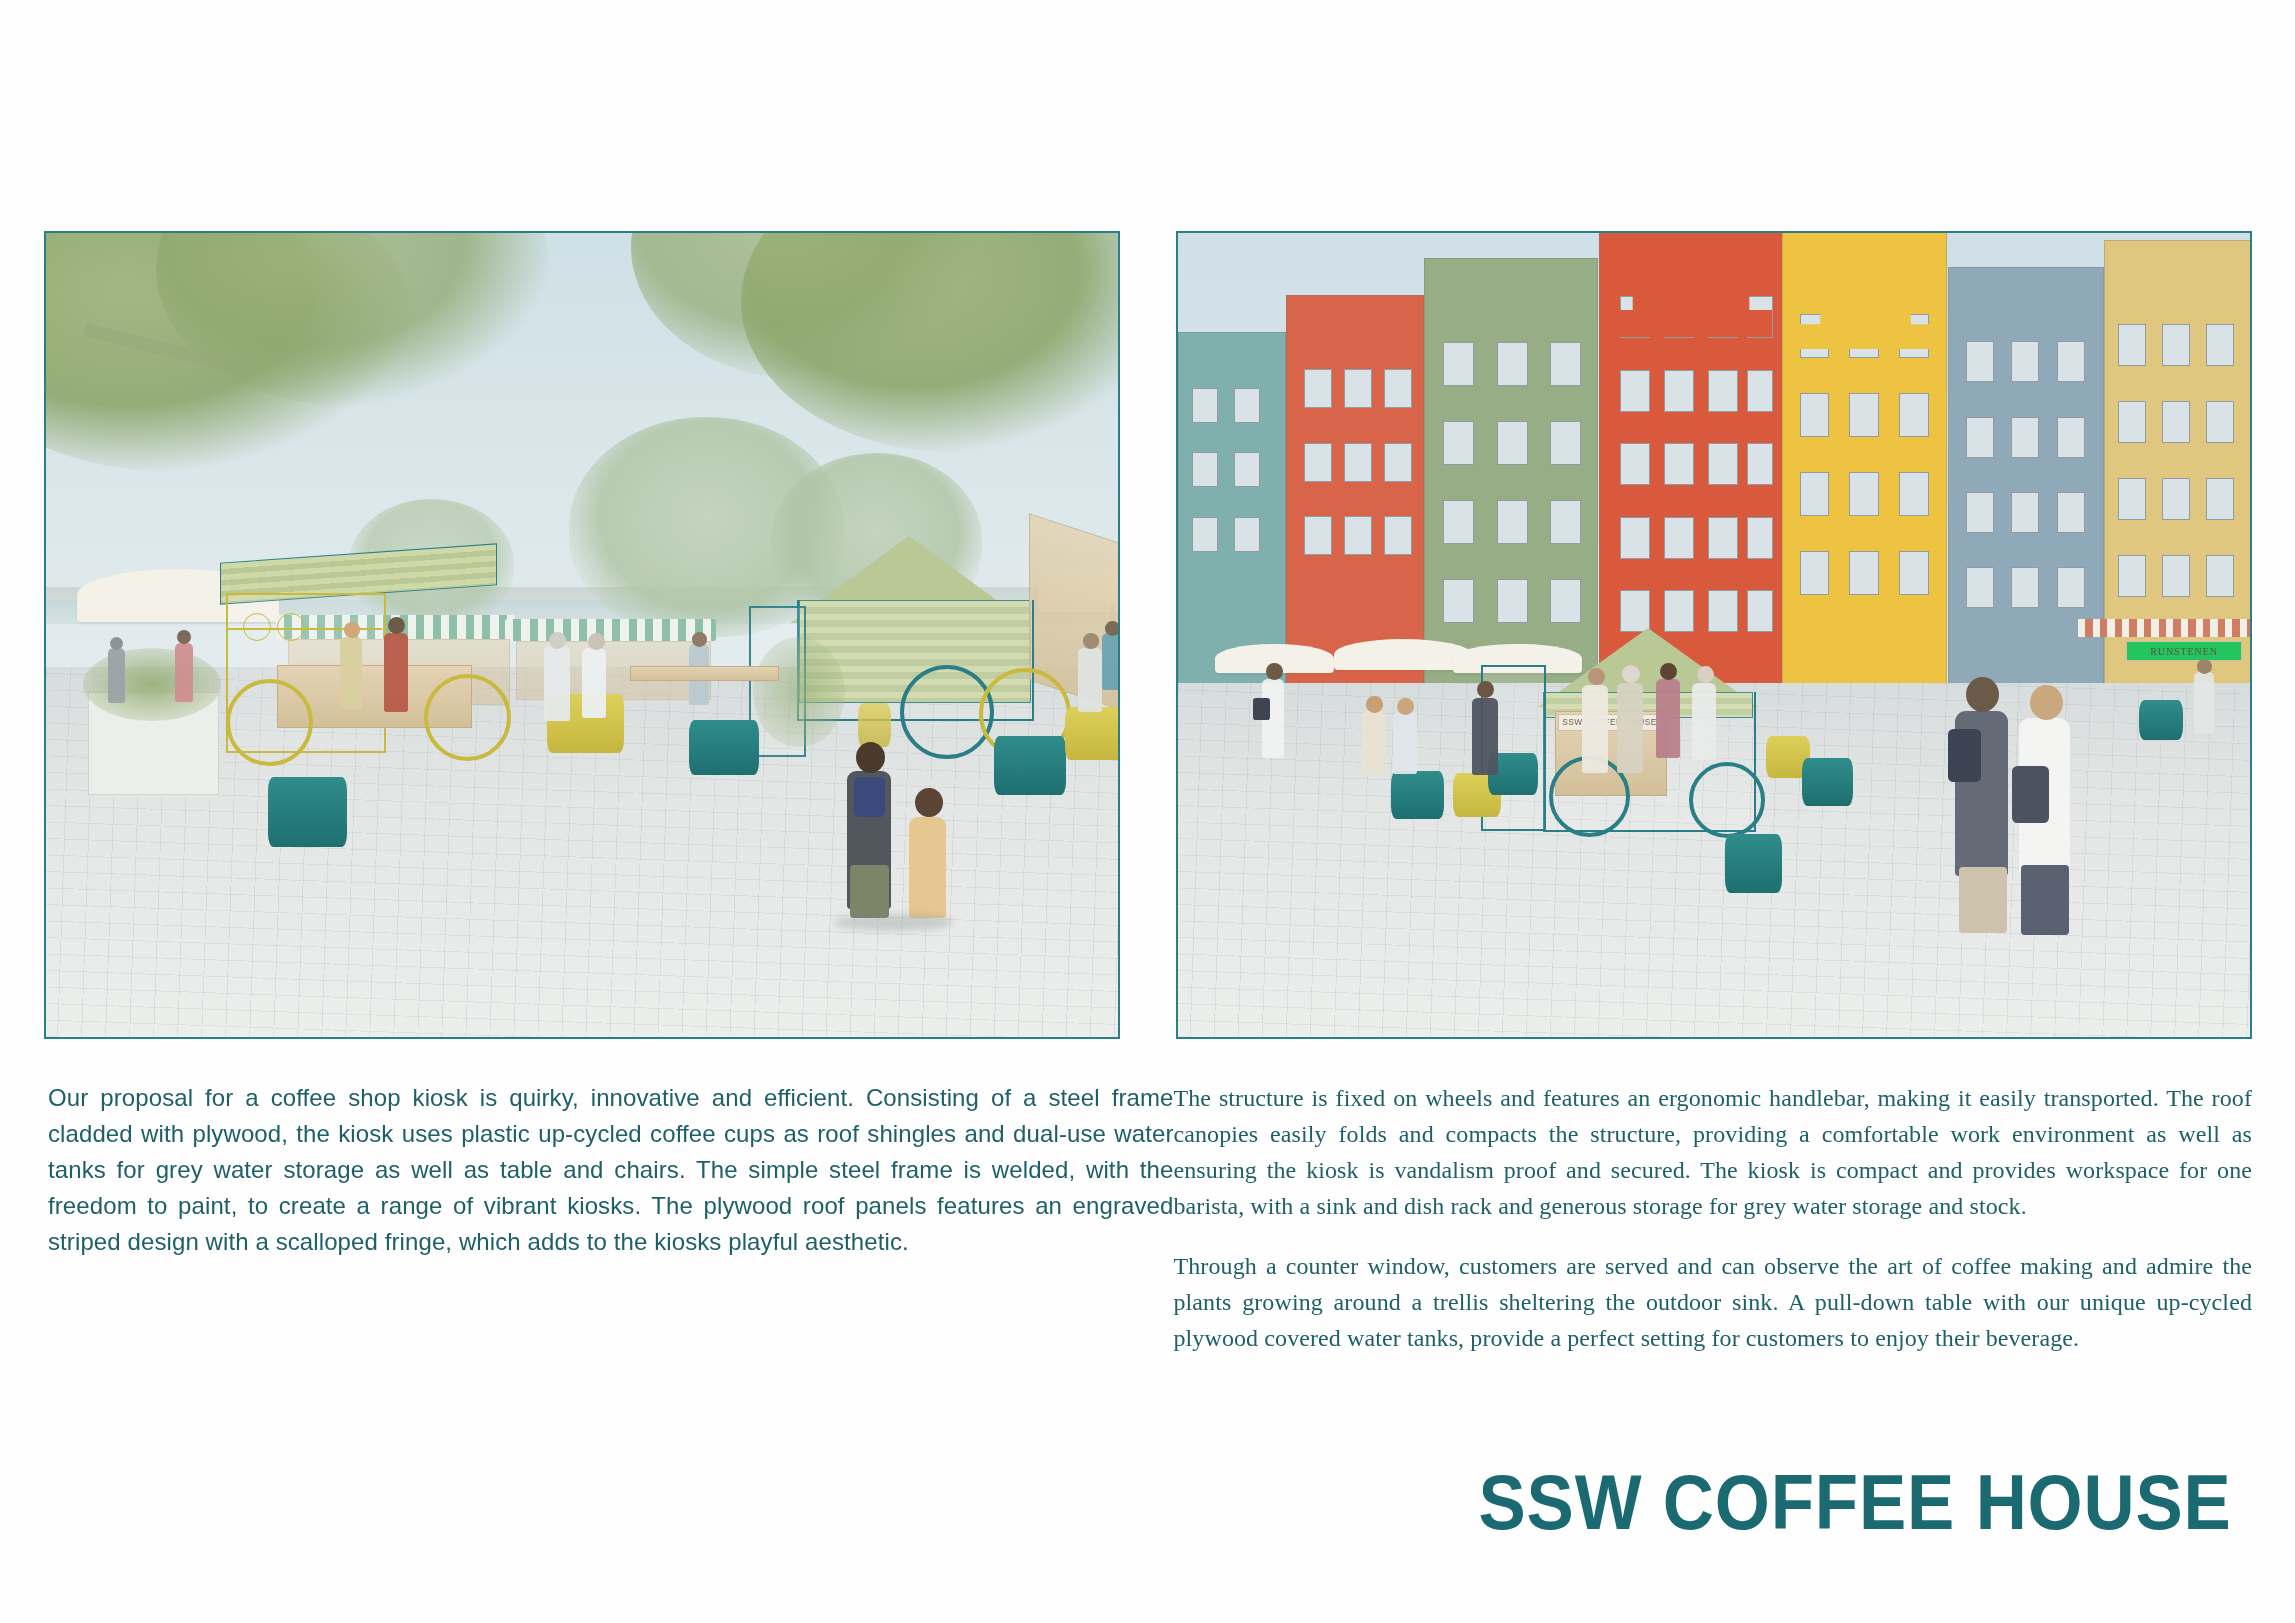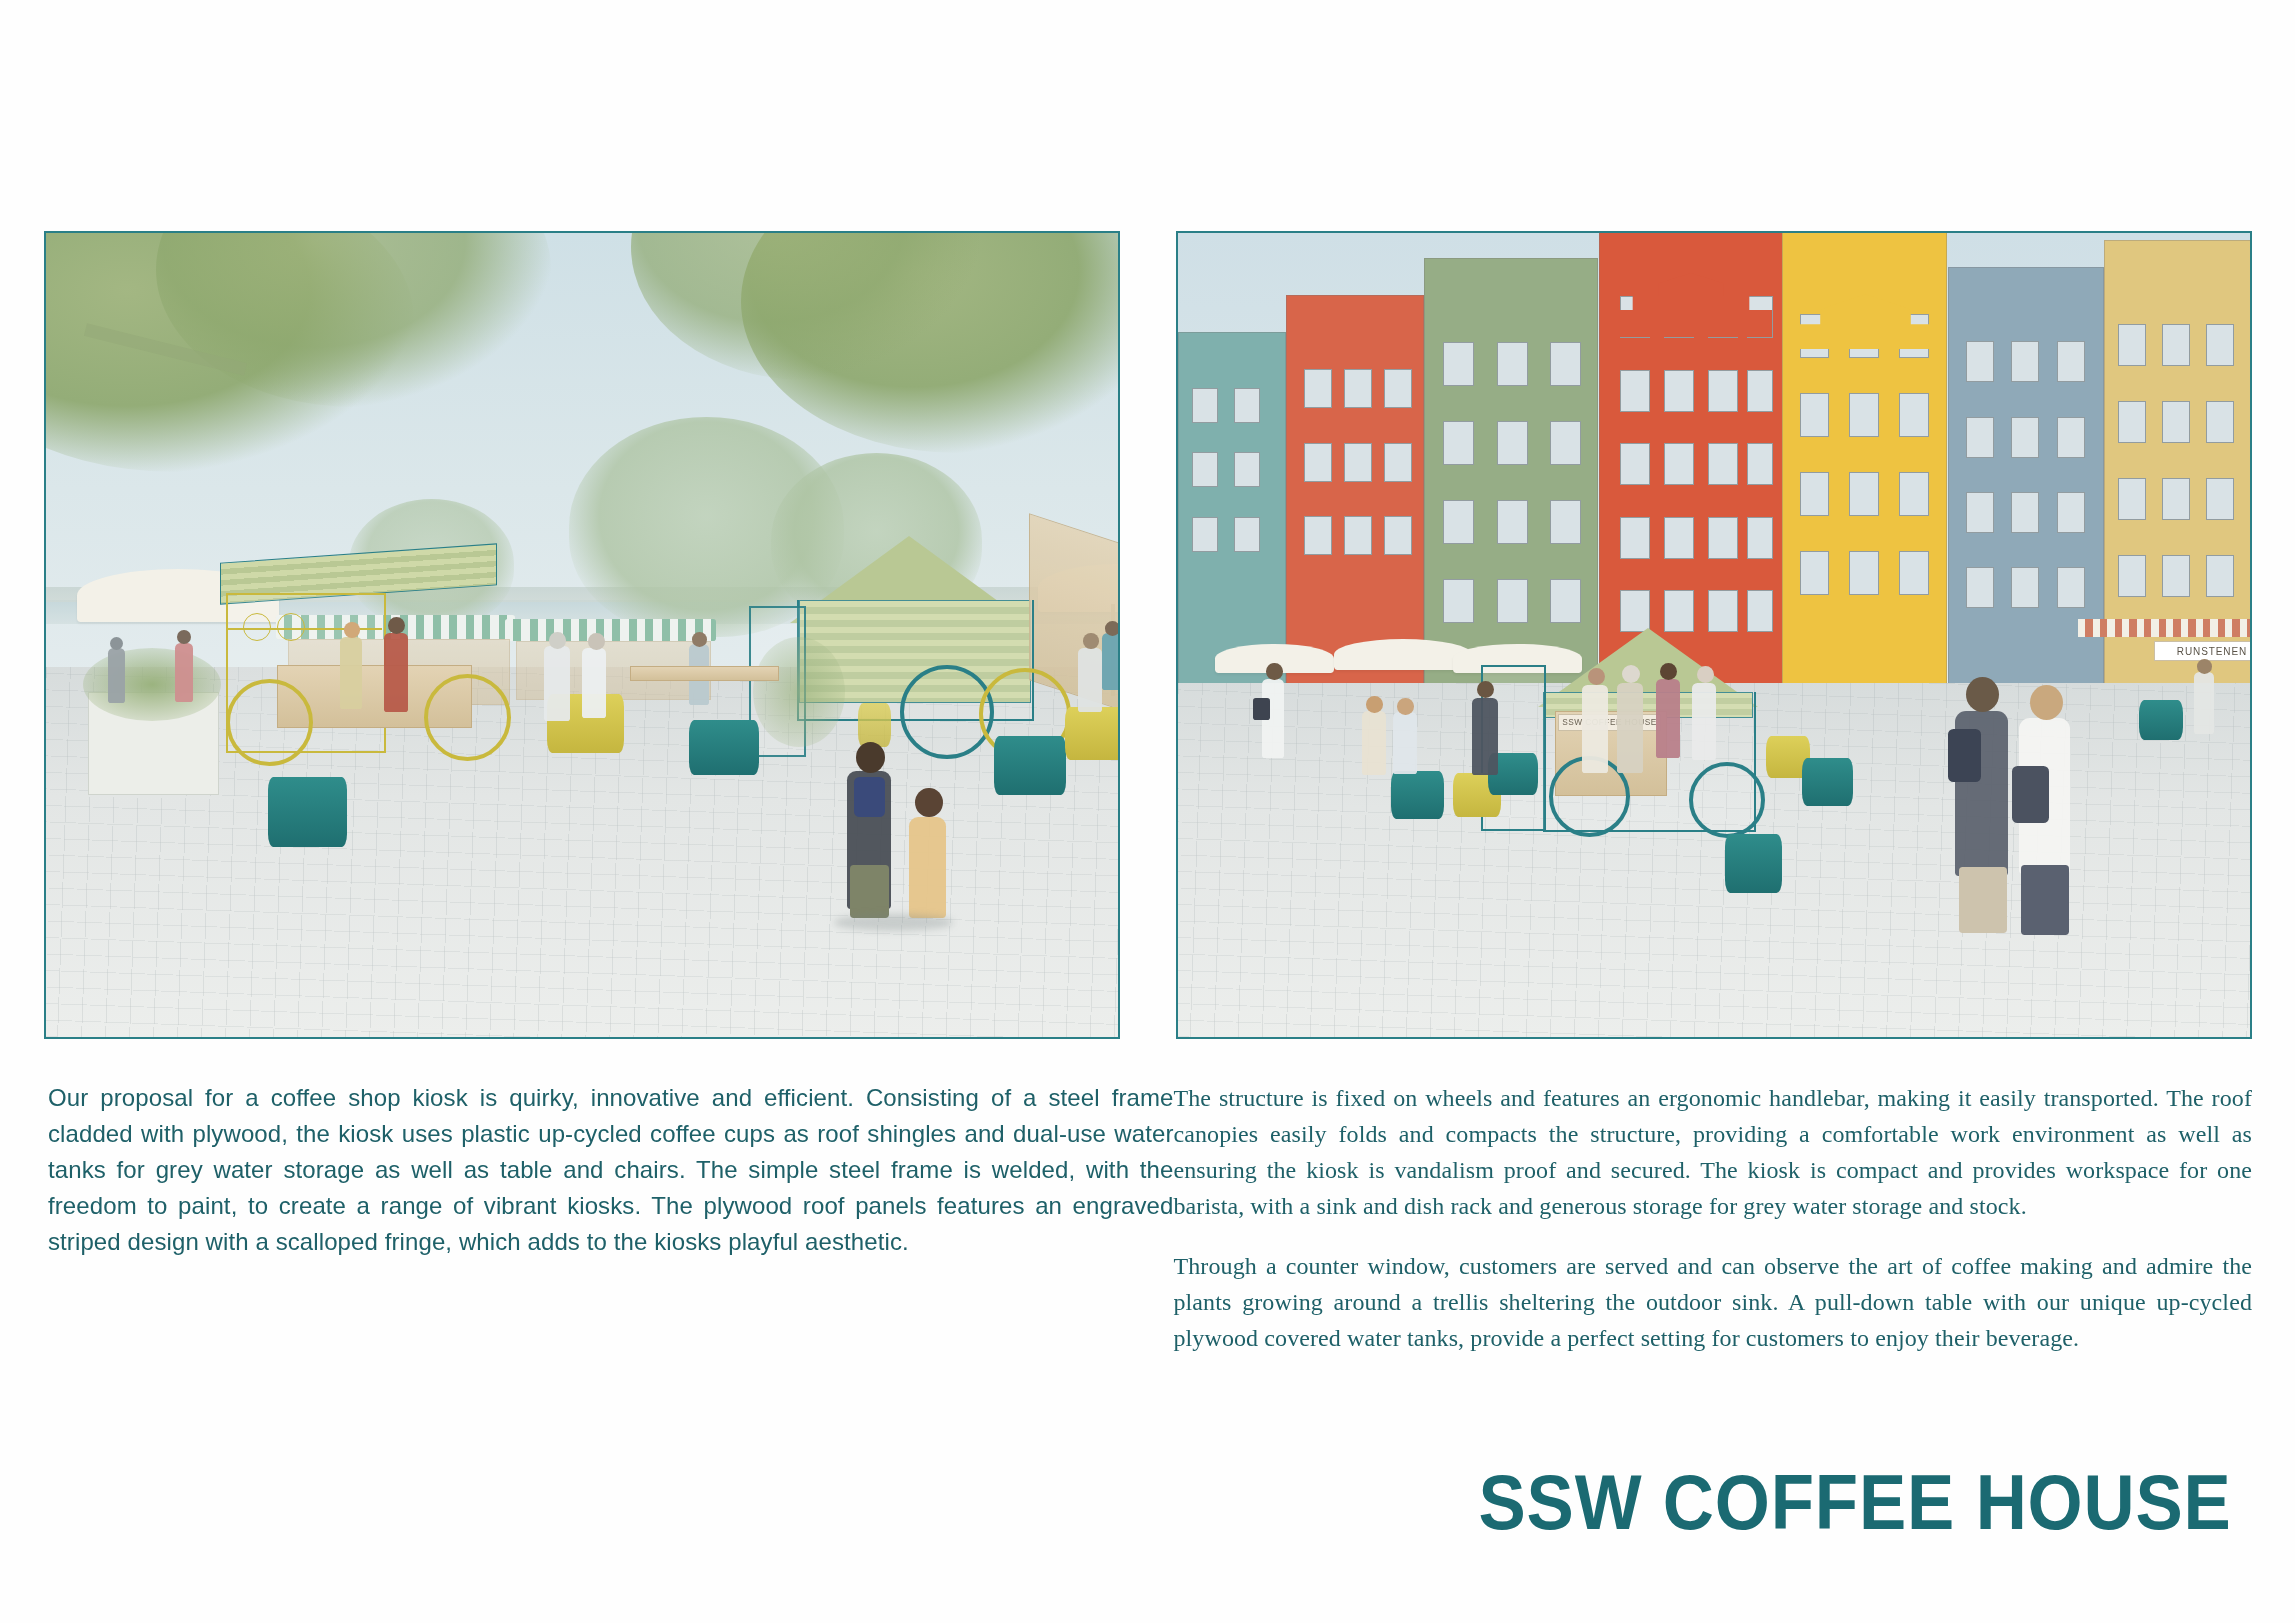--- a/index.html
+++ b/index.html
@@ -411,21 +411,21 @@
         <div class="win" style="left:101px;top:160px;width:26px;height:40px;"></div>
         <div class="win" style="left:13px;top:237px;width:26px;height:40px;"></div>
         <div class="win" style="left:57px;top:237px;width:26px;height:40px;"></div>
         <div class="win" style="left:101px;top:237px;width:26px;height:40px;"></div>
         <div class="win" style="left:13px;top:314px;width:26px;height:40px;"></div>
         <div class="win" style="left:57px;top:314px;width:26px;height:40px;"></div>
         <div class="win" style="left:101px;top:314px;width:26px;height:40px;"></div>
       </div>
 
       <div class="awning2" style="left:900px;top:386px;width:174px;height:18.4px;"></div>
-      <div style="position:absolute;left:976px;top:408px;width:114px;height:18.4px;background:#ffffff;border:0.9px solid #cbbfa6;display:flex;align-items:center;justify-content:center;font-size:10px;letter-spacing:0.9px;color:#5a5348;">RUNSTENEN</div>
+      <div style="position:absolute;left:948px;top:408px;width:114px;height:18.4px;background:#22c55e;border:0.9px solid #cbbfa6;display:flex;align-items:center;justify-content:center;font-size:10px;letter-spacing:0.9px;color:#5a5348;font-family:Liberation Serif, serif;">RUNSTENEN</div>
 
       <div class="umbrella" style="left:37px;top:411px;width:119px;height:29px;"></div>
       <div class="umbrella" style="left:156px;top:406px;width:138px;height:31px;"></div>
       <div class="umbrella" style="left:275px;top:411px;width:129px;height:29px;"></div>
 
       <div class="ground" style="height:44%;"></div>
 
       <div style="position:absolute;left:360px;top:395px;width:0;height:0;border-left:110px solid transparent;border-right:110px solid transparent;border-bottom:79px solid #b9c894;"></div>
       <div class="kiosk-roof" style="left:367px;top:459px;width:206px;height:24px;"></div>
       <div class="kiosk-frame" style="left:365px;top:459px;width:209px;height:138px;border-width:0 2.8px 2.8px 2.8px;"></div>

